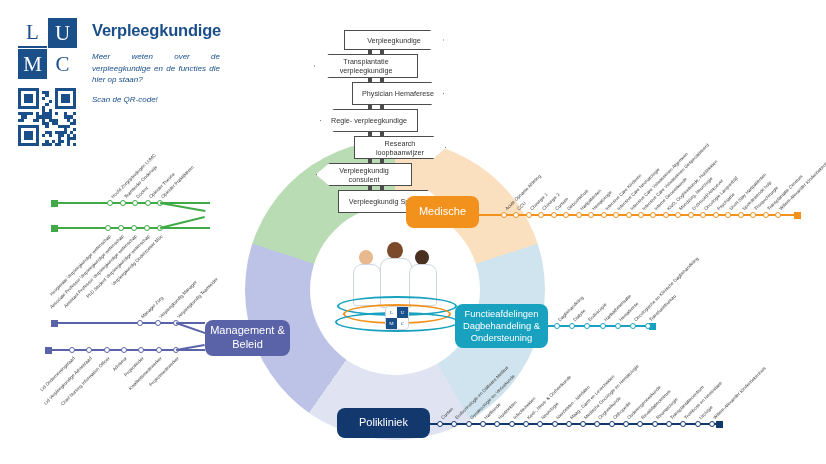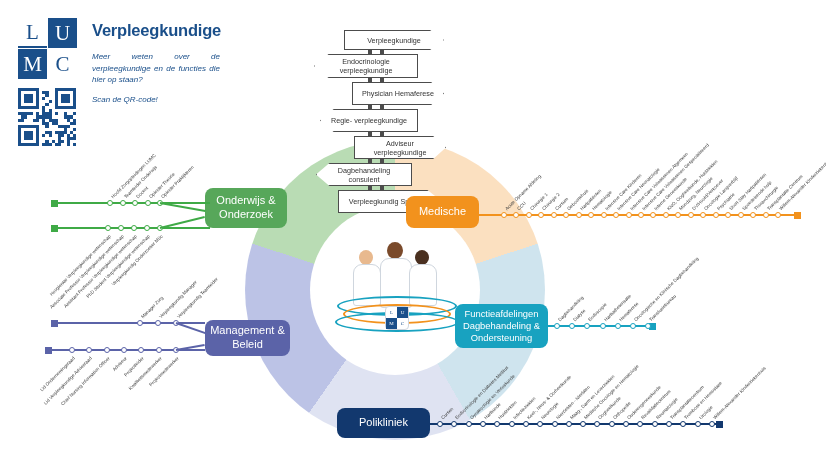--- a/index.html
+++ b/index.html
@@ -312,29 +312,28 @@
       <span class="ml-b">U</span>
       <span class="ml-b">M</span>
       <span class="ml-a">C</span>
     </div>
   </div>
 
   <div id="signpost">
     <div id="post-l"></div>
     <div id="post-r"></div>
     <div class="sign right" style="left:28px;top:8px;width:100px;height:20px;">Verpleegkundige</div>
-    <div class="sign left" style="left:-2px;top:32px;width:104px;height:24px;">Endocrinologie verpleegkundige</div>
+    <div class="sign left" style="left:-2px;top:32px;width:104px;height:24px;">Transplantatie verpleegkundige</div>
     <div class="sign right" style="left:36px;top:60px;width:92px;height:23px;">Physician Hemaferese</div>
     <div class="sign left" style="left:4px;top:87px;width:98px;height:23px;">Regie- verpleegkundige</div>
-    <div class="sign right" style="left:38px;top:114px;width:92px;height:23px;">Adviseur verpleegkundige</div>
-    <div class="sign left" style="left:0px;top:141px;width:96px;height:23px;">Dagbehandeling consulent</div>
+    <div class="sign right" style="left:38px;top:114px;width:92px;height:23px;">Research loopbaanwijzer</div>
+    <div class="sign left" style="left:0px;top:141px;width:96px;height:23px;">Verpleegkundig consulent</div>
     <div class="sign right" style="left:22px;top:168px;width:104px;height:23px;">Verpleegkundig Specialist</div>
   </div>
 
-  <div class="hub" id="hub-onderwijs">Onderwijs &amp; Onderzoek</div>
   <div class="hub" id="hub-kliniek">Medische</div>
   <div class="hub" id="hub-functie">Functieafdelingen Dagbehandeling &amp; Ondersteuning</div>
   <div class="hub" id="hub-management">Management &amp; Beleid</div>
   <div class="hub" id="hub-polikliniek">Polikliniek</div>
 
   <div id="branch-layer">
       <div class="line-wrap c-green" style="position: absolute; left: 0px; top: 0px; width: 100%; height: 100%;">
         <div class="line" style="left: 52px; top: 202px; width: 158px;"></div>
         <div class="endcap" style="left: 51px; top: 199.6px;"></div>
         <div class="stop" style="left: 107px; top: 200px;"></div>

